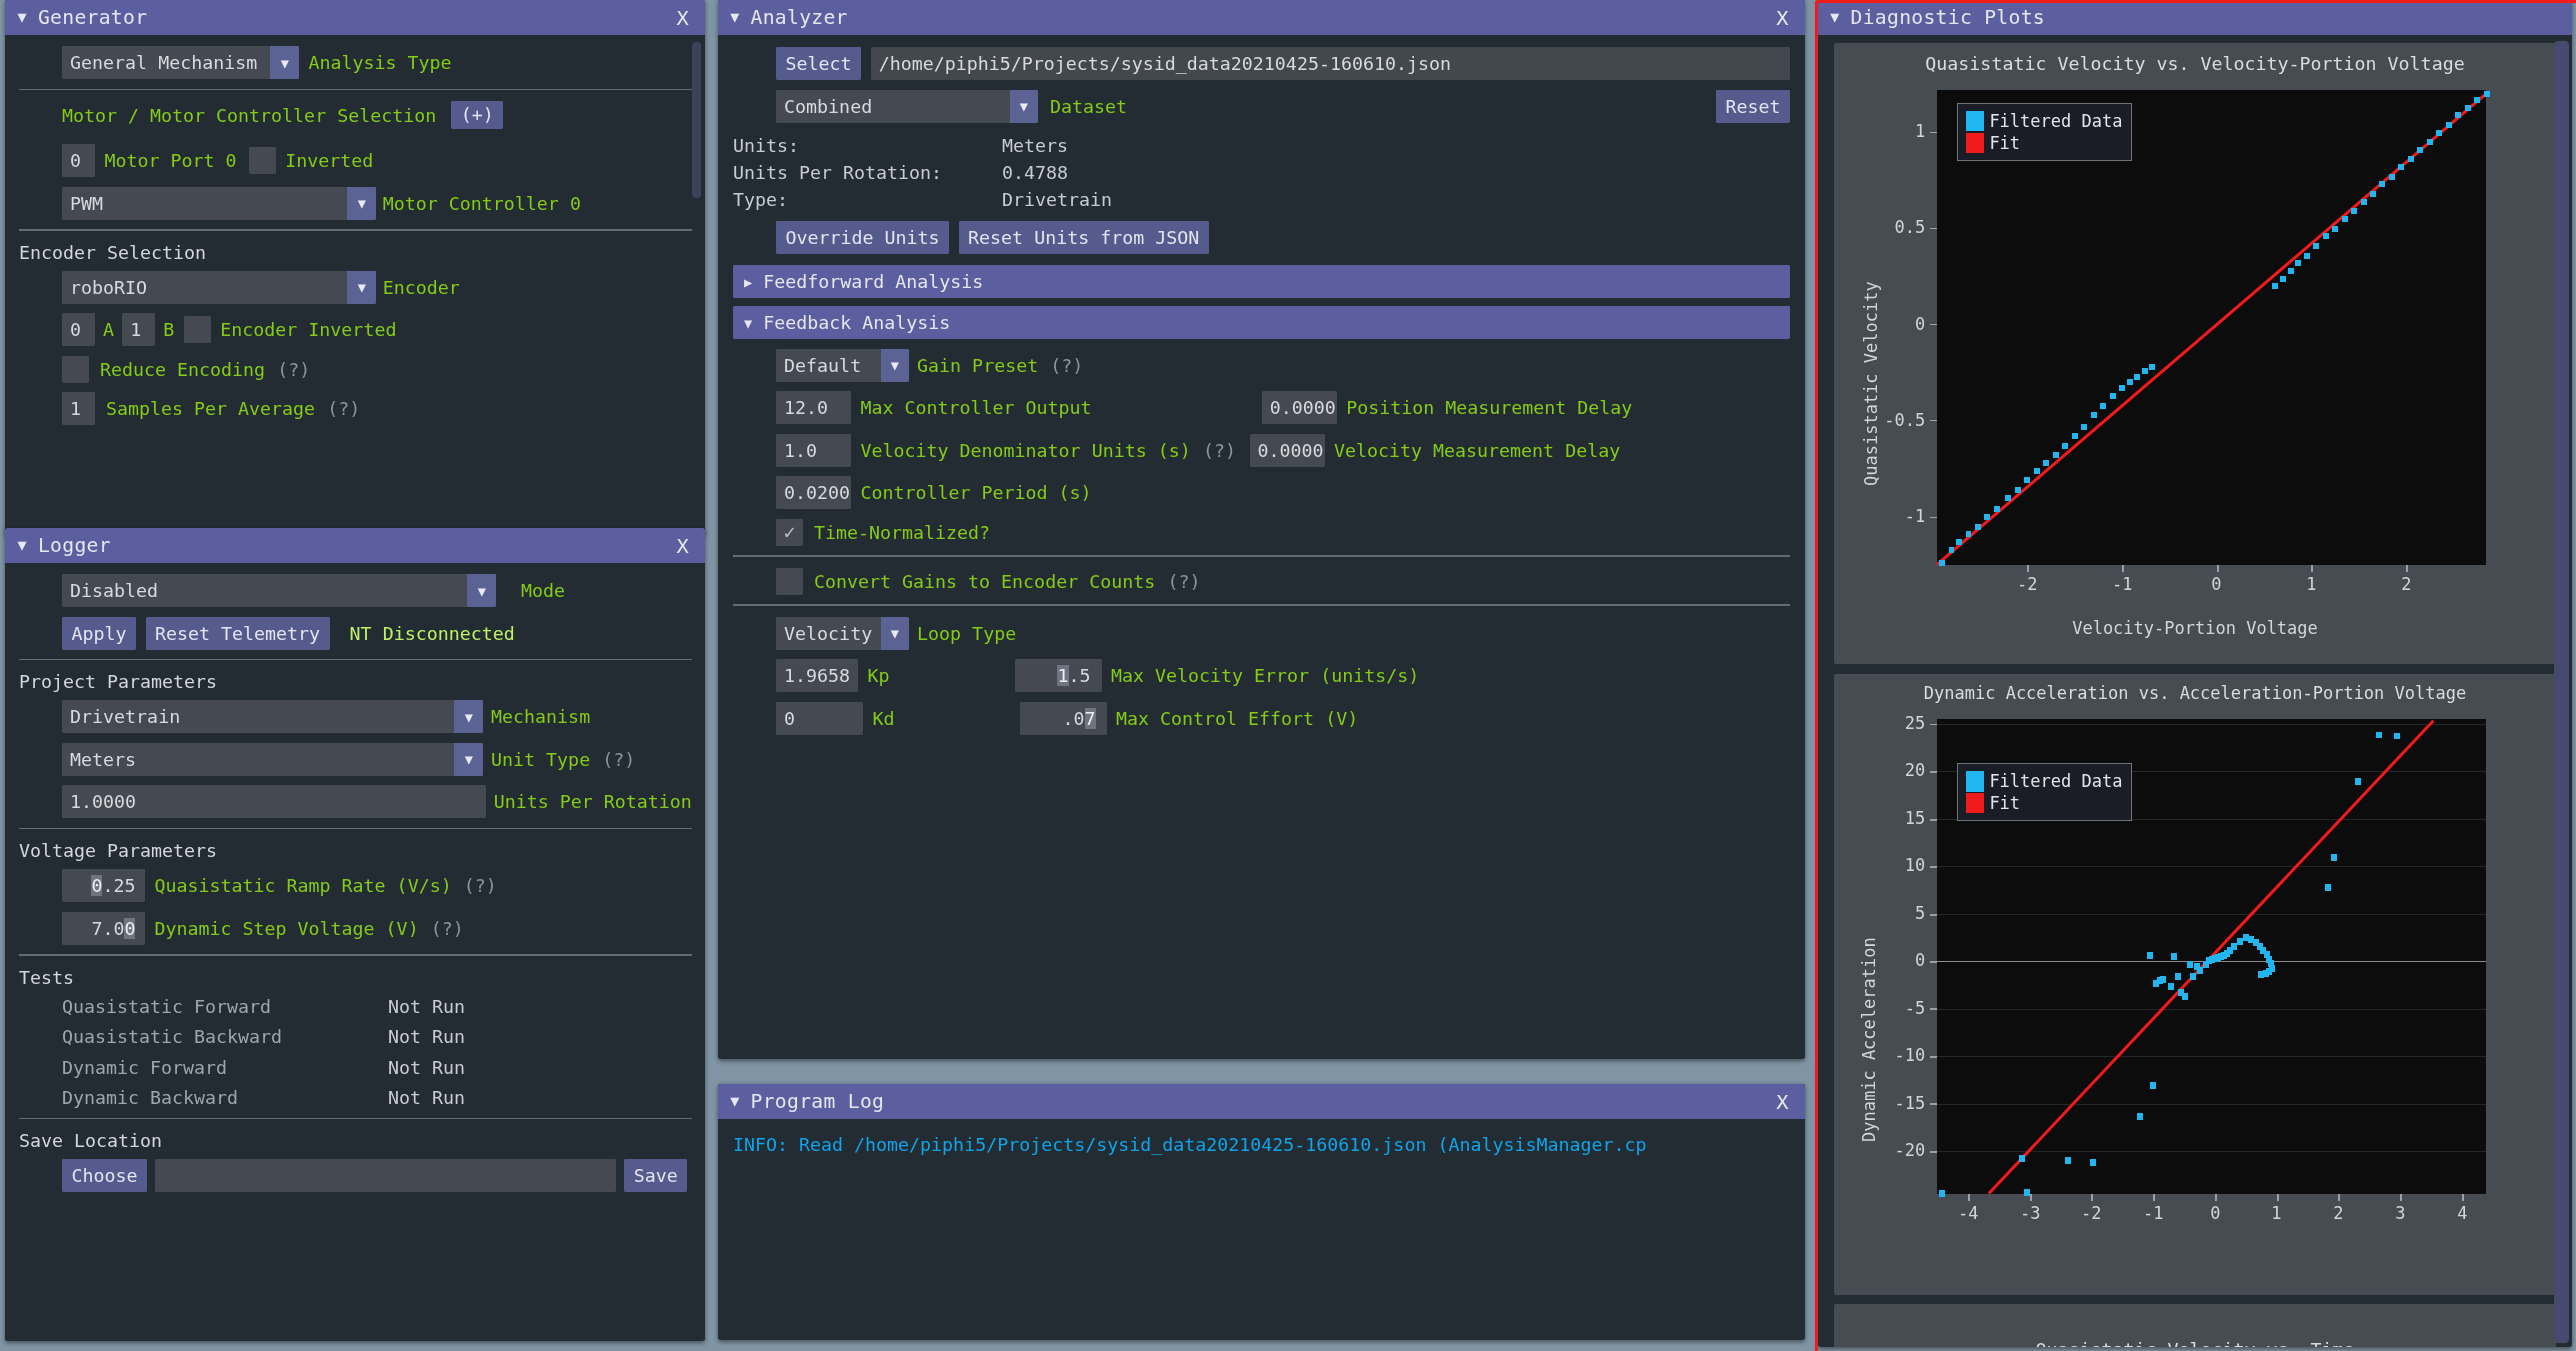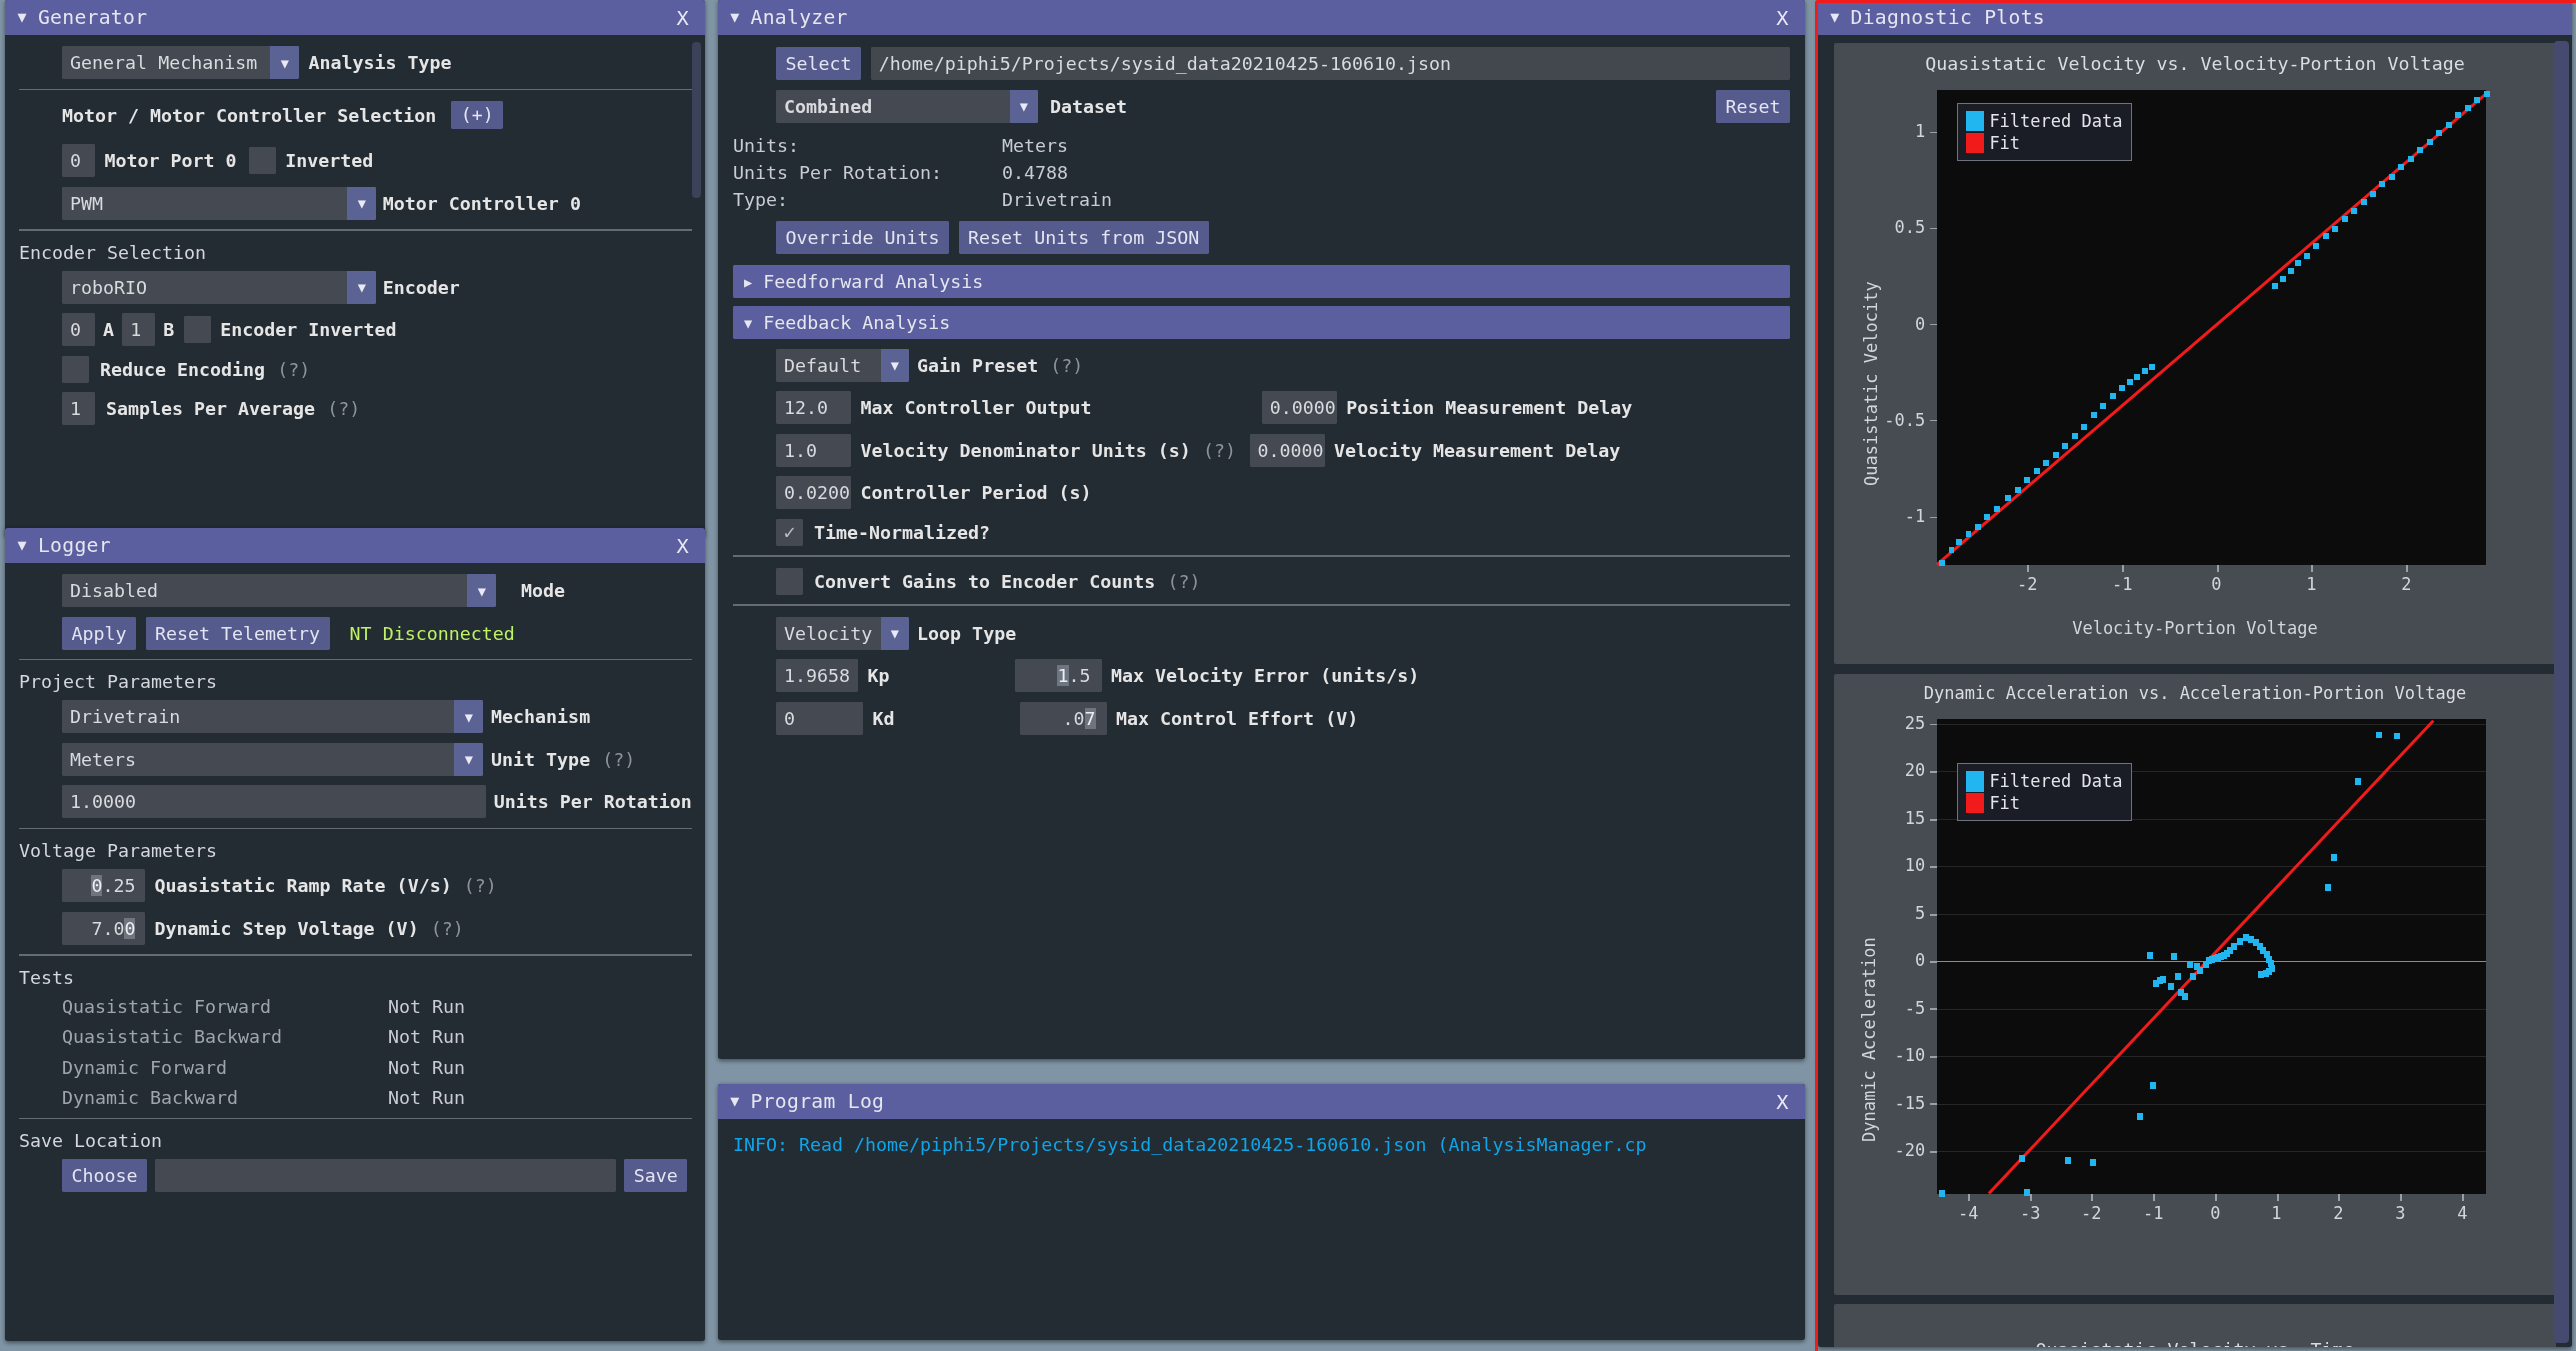--- a/index.html
+++ b/index.html
@@ -18,21 +18,21 @@
   .title{height:35px;background:#5b5fa0;display:flex;align-items:center;
          padding:0 12.2px;box-sizing:border-box;color:#e6e6ee;font-size:19.7px;
          letter-spacing:0.3px;}
   .title .caret{margin-right:11px;font-size:15px;line-height:1;color:#e8e8f2;}
   .title .tx{flex:1;}
   .title .close{font-size:20.3px;color:#e8e8f2;cursor:default;padding:0 4.1px;}
   .body{padding:11px 13.6px 9.5px 13.6px;color:#c9ccd1;font-size:18.3px;}
 
   
   .row{display:flex;align-items:center;margin-bottom:9.5px;padding-left:43px;}
-  .lbl{color:#e5e5e5;white-space:nowrap;font-weight:bold;}
+  .lbl{color:#84cc16;white-space:nowrap;}
   .dim{color:#9fa5ad;}
   .hint{color:#8d939b;margin-left:12.2px;}
   .combo{display:flex;align-items:center;background:#454a52;height:33px;
          border-radius:1.4px;overflow:hidden;}
   .combo .val{padding:0 8.1px;color:#d8dade;line-height:33px;flex:1;
               overflow:hidden;white-space:nowrap;}
   .combo .arrow{width:28.5px;height:33px;background:#5b6294;display:flex;
                 align-items:center;justify-content:center;color:#e9eaf5;font-size:13.6px;}
   .input{background:#454a52;height:33px;line-height:33px;color:#d8dade;
          padding:0 8.1px;border-radius:1.4px;box-sizing:border-box;white-space:nowrap;
@@ -231,21 +231,21 @@
       <span class="caret">▼</span>
       <span class="tx">Analyzer</span>
       <span class="close">X</span>
     </div>
     <div class="body" style="padding:12.2px 15px;">
       <div class="row">
         <span class="btn">Select</span>
         <div class="input ro" style="flex:1;margin-left:9.5px;">/home/piphi5/Projects/sysid_data20210425-160610.json</div>
       </div>
       <div class="row">
-        <div class="combo" style="width:262px;font-weight:bold;">
+        <div class="combo" style="width:262px;">
           <span class="val">Combined</span>
           <span class="arrow">▼</span>
         </div>
         <span class="lbl" style="margin-left:12px;">Dataset</span>
         <span style="flex:1;"></span>
         <span class="btn">Reset</span>
       </div>
       <div style="margin:4.1px 0 8.1px 0;line-height:27px;">
         <div>
           <span style="display:inline-block;width:258px;">Units:</span>

